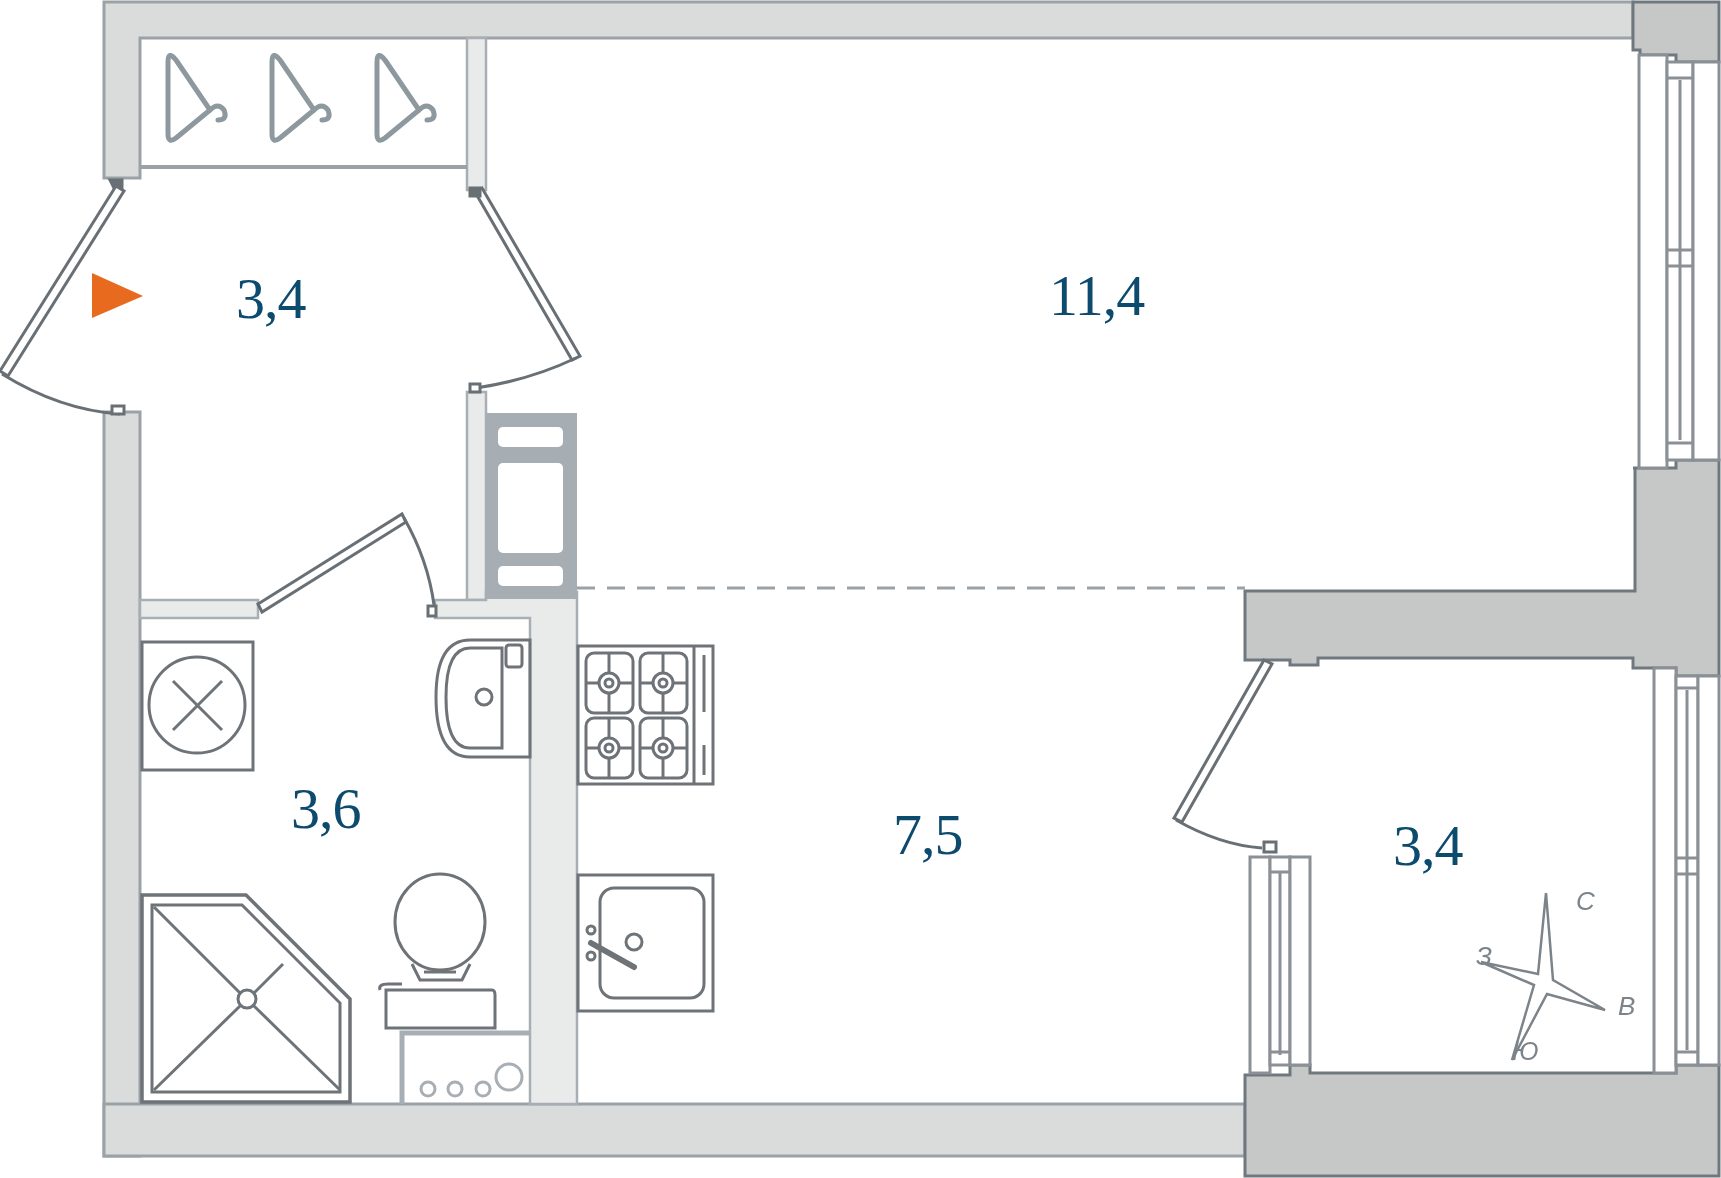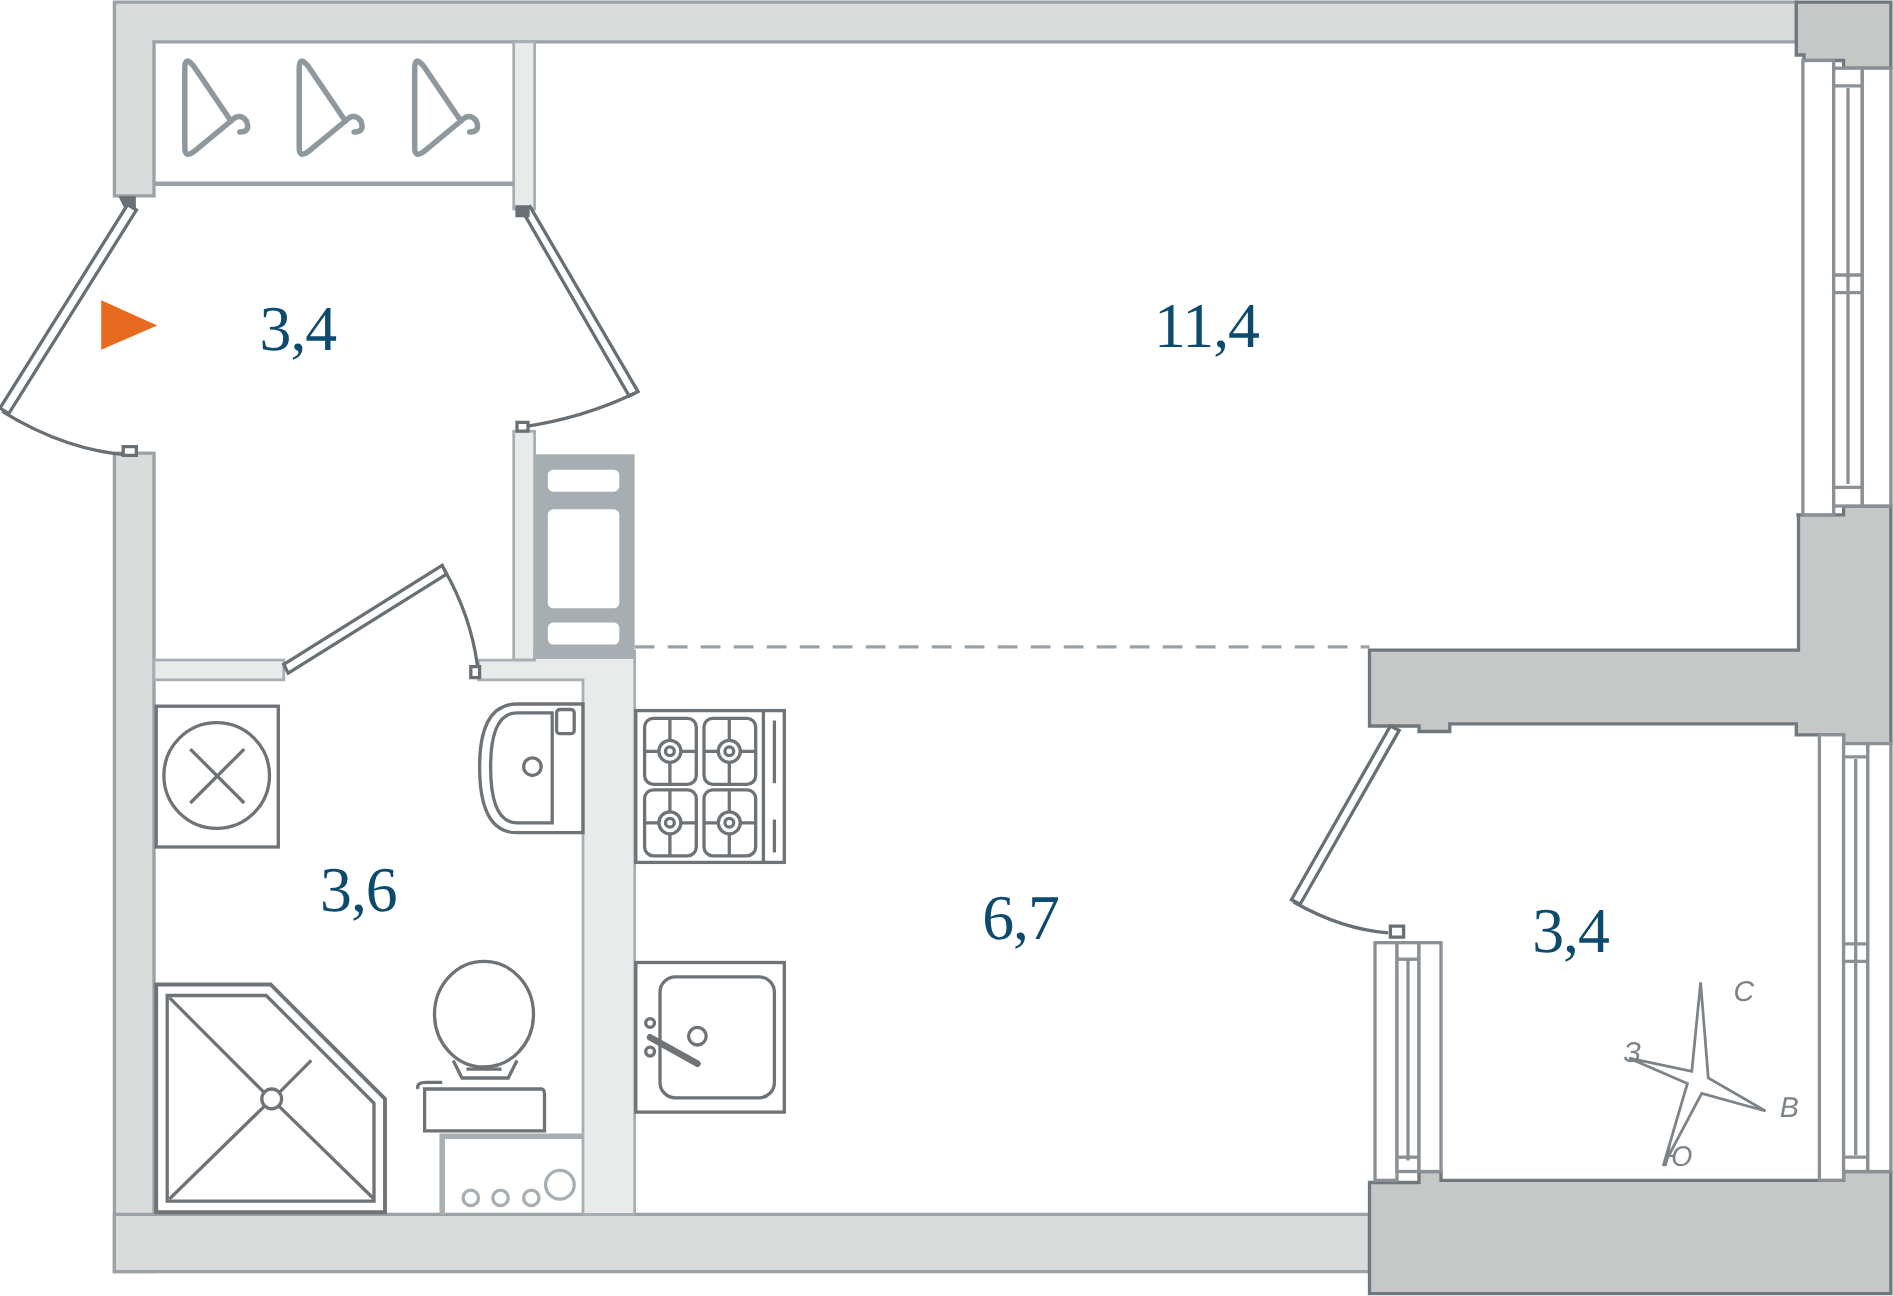--- a/index.html
+++ b/index.html
@@ -221,19 +221,19 @@
 
   <g fill="#ffffff" stroke="#7C848A" stroke-width="2.5" stroke-linejoin="miter">
     <path d="M1577,923 L1567,1001 L1577,1010 L1523,1035 L1508,1005 L1479,1024 L1601,1001 L1577,923 Z" fill="none" stroke="none"></path>
     <polygon points="1546,893 1538,974 1481,962 1534,985 1512,1060 1547,994 1605,1010 1553,980"></polygon>
   </g>
 </svg>
 
 <div class="area-label" style="left:236px; top:270px;">3,4</div>
 <div class="area-label" style="left:1012px; top:267px;margin-left:37px;">11,4</div>
 <div class="area-label" style="left:291px; top:780px;">3,6</div>
-<div class="area-label" style="left:893px; top:806px;">6,7</div>
+<div class="area-label" style="left:893px; top:806px;">7,5</div>
 <div class="area-label" style="left:1393px; top:817px;">3,4</div>
 
 <div class="compass-letter" style="left:1576px; top:888px;">С</div>
 <div class="compass-letter" style="left:1476px; top:943px;">З</div>
 <div class="compass-letter" style="left:1618px; top:993px;">В</div>
 <div class="compass-letter" style="left:1512px; top:1038px;">Ю</div>
 
 </body></html>

